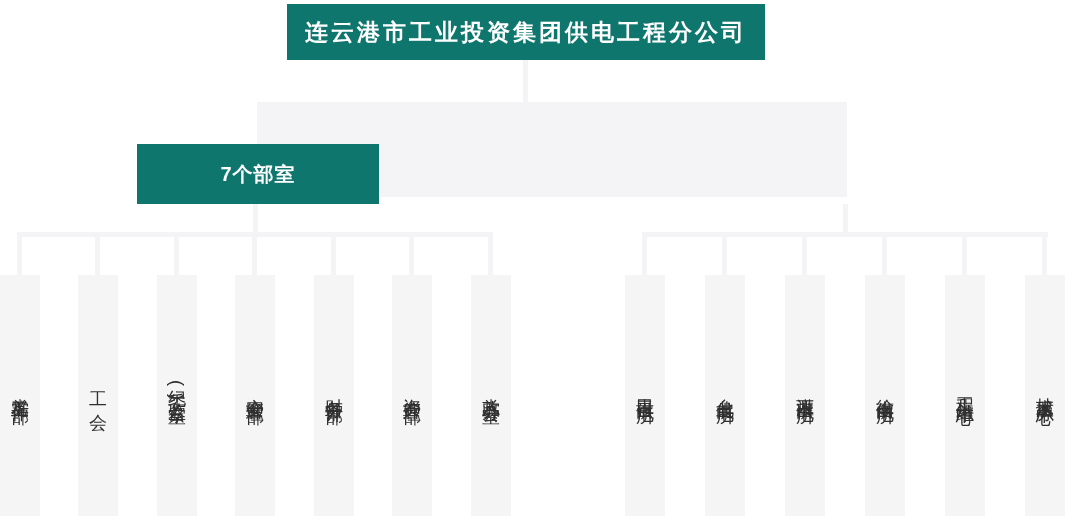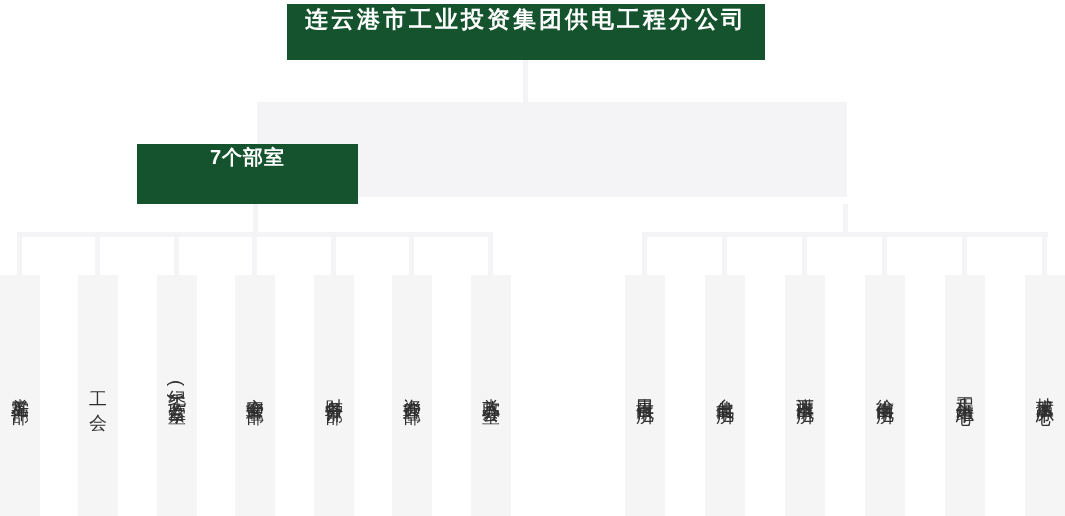--- a/index.html
+++ b/index.html
@@ -21,35 +21,35 @@
     background: #f4f4f6;
   }
   .band   { left: 257px; top: 102px; width: 590px; height: 95px; z-index: 1; }
   .trunk  { left: 523px; top: 60px;  width: 5px;   height: 43px; z-index: 1; }
   .drop   { top: 204px;  width: 5px; height: 33px; z-index: 2; }
   .hline  { top: 232px;  height: 5px; z-index: 2; }
   .stub   { top: 237px;  width: 5px; height: 38px; z-index: 2; }
   
   .box {
     position: absolute;
-    background: #14532d;
+    background: #0f766e;
     color: #ffffff;
     display: flex;
-    align-items: flex-start;
+    align-items: center;
     justify-content: center;
     font-weight: bold;
     z-index: 3;
     text-align: center;
   }
   .root-box {
     left: 287px; top: 4px; width: 478px; height: 56px;
     font-size: 23px; letter-spacing: 3px;
   }
   .group-box {
-    top: 144px; width: 221px; height: 60px;
+    top: 144px; width: 242px; height: 60px;
     font-size: 20px; letter-spacing: 1px;
   }
   
   .col {
     position: absolute;
     top: 275px; width: 40px; height: 241px;
     background: #f5f5f6;
     display: flex;
     align-items: center;
     justify-content: center;

